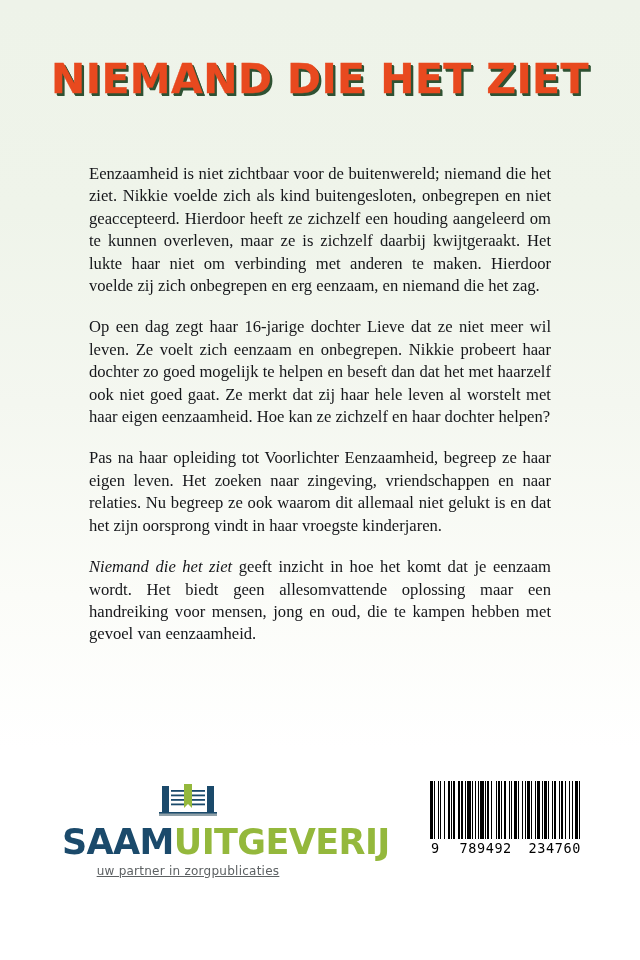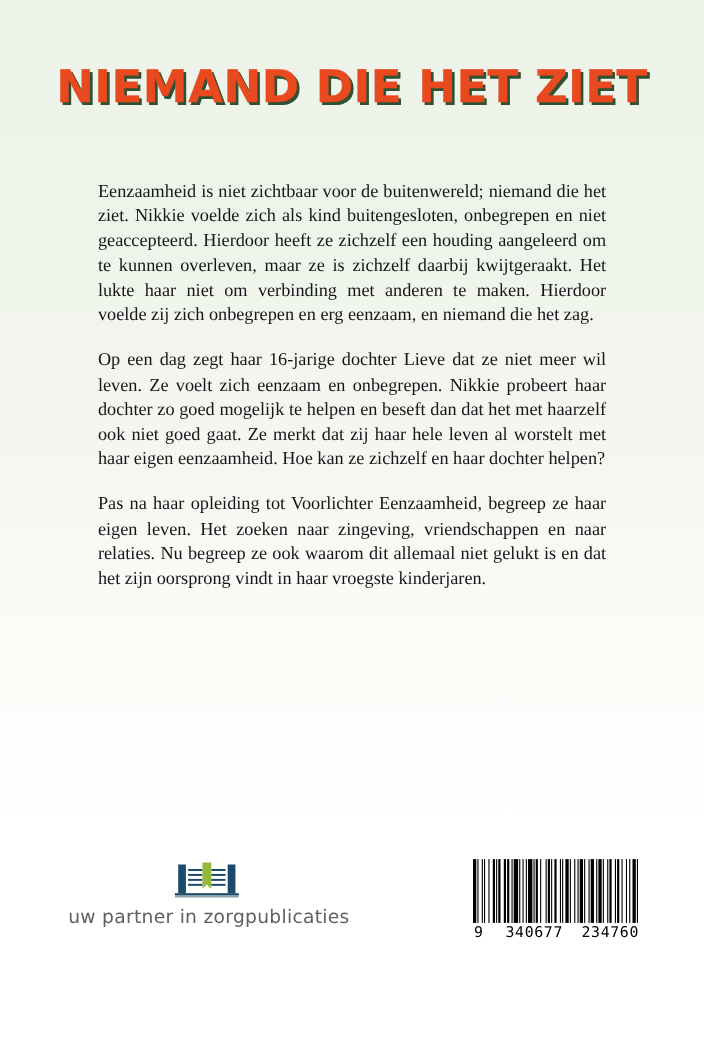--- a/index.html
+++ b/index.html
@@ -108,24 +108,25 @@
     font-size: 35px;
     line-height: 37px;
     letter-spacing: -0.6px;
     white-space: nowrap;
   }
   .word-saam { color: #1b4a6b; }
   .word-uitgeverij { color: #94b83c; }
   .logo-tagline {
     margin: 3px 0 0 0;
     font-family: "DejaVu Sans", sans-serif;
-    font-size: 17px;
+    font-size: 12px;
     letter-spacing: 0.25px;
     color: #5d6163;
     white-space: nowrap;
+    text-decoration: underline;
   }
 
   
   .barcode-box {
     position: absolute;
     right: 54px;
     top: 7px;
     width: 160px;
     background: #ffffff;
     padding: 4px 4px 2px 4px;
@@ -163,20 +164,21 @@
 <div class="cover">
 
   <div class="title-block">
     <h1 class="book-title">NIEMAND DIE HET ZIET</h1>
   </div>
 
   <div class="blurb">
     <p>Eenzaamheid is niet zichtbaar voor de buitenwereld; niemand die het ziet. Nikkie voelde zich als kind buitengesloten, onbegrepen en niet geaccepteerd. Hierdoor heeft ze zichzelf een houding aangeleerd om te kunnen overleven, maar ze is zichzelf daarbij kwijtgeraakt. Het lukte haar niet om verbinding met anderen te maken. Hierdoor voelde zij zich onbegrepen en erg eenzaam, en niemand die het zag.</p>
     <p>Op een dag zegt haar 16-jarige dochter Lieve dat ze niet meer wil leven. Ze voelt zich eenzaam en onbegrepen. Nikkie probeert haar dochter zo goed mogelijk te helpen en beseft dan dat het met haarzelf ook niet goed gaat. Ze merkt dat zij haar hele leven al worstelt met haar eigen eenzaamheid. Hoe kan ze zichzelf en haar dochter helpen?</p>
     <p>Pas na haar opleiding tot Voorlichter Eenzaamheid, begreep ze haar eigen leven. Het zoeken naar zingeving, vriendschappen en naar relaties. Nu begreep ze ook waarom dit allemaal niet gelukt is en dat het zijn oorsprong vindt in haar vroegste kinderjaren.</p>
+    <p><em>Niemand die het ziet</em><span> geeft inzicht in hoe het komt dat je eenzaam wordt. Het biedt geen allesomvattende oplossing maar een handreiking voor mensen, jong en oud, die te kampen hebben met gevoel van eenzaamheid.</span></p>
   </div>
 
   <div class="footer">
 
     <div class="publisher">
       <svg class="logo-mark" viewBox="0 0 62 42" aria-hidden="true">
 
         <path d="M5 8 h22 v26 H5 z" fill="#ffffff"></path>
         <path d="M5 8 h7 v26 H5 z" fill="#1b4a6b"></path>
         <rect x="14" y="12" width="13" height="1.8" fill="#1b4a6b"></rect>
@@ -189,20 +191,21 @@
         <rect x="35" y="12" width="13" height="1.8" fill="#1b4a6b"></rect>
         <rect x="35" y="16.5" width="13" height="1.8" fill="#1b4a6b"></rect>
         <rect x="35" y="21" width="13" height="1.8" fill="#1b4a6b"></rect>
         <rect x="35" y="25.5" width="13" height="1.8" fill="#1b4a6b"></rect>
 
         <path d="M27 6 h8 v24 l-4 -4 l-4 4 z" fill="#94b83c"></path>
 
         <path d="M2 34 h58 v4 H2 z" fill="#8fa0a8"></path>
         <path d="M2 34 h58 v1.6 H2 z" fill="#1b4a6b"></path>
       </svg>
+      <p class="logo-wordmark"><span class="word-saam">SAAM</span><span class="word-uitgeverij">UITGEVERIJ</span></p>
       <p class="logo-tagline">uw partner in zorgpublicaties</p>
     </div>
 
     <div class="barcode-box">
       <div class="barcode-bars" id="barcode-bars">
           <span style="width: 4.35px;"></span>
           <span class="w0" style="width: 1.45px;"></span>
           <span style="width: 1.45px;"></span>
           <span class="w0" style="width: 2.9px;"></span>
           <span style="width: 1.45px;"></span>
@@ -287,19 +290,19 @@
           <span class="w0" style="width: 2.9px;"></span>
           <span style="width: 1.45px;"></span>
           <span class="w0" style="width: 1.45px;"></span>
           <span style="width: 4.35px;"></span>
           <span class="w0" style="width: 1.45px;"></span>
           <span style="width: 1.45px;"></span>
           <span class="w0" style="width: 2.9px;"></span>
         </div>
       <div class="barcode-digits">
         <span class="isbn-lead">9</span>
-        <span>340677</span>
+        <span>789492</span>
         <span>234760</span>
       </div>
     </div>
 
   </div>
 </div>
 
 </body></html>

